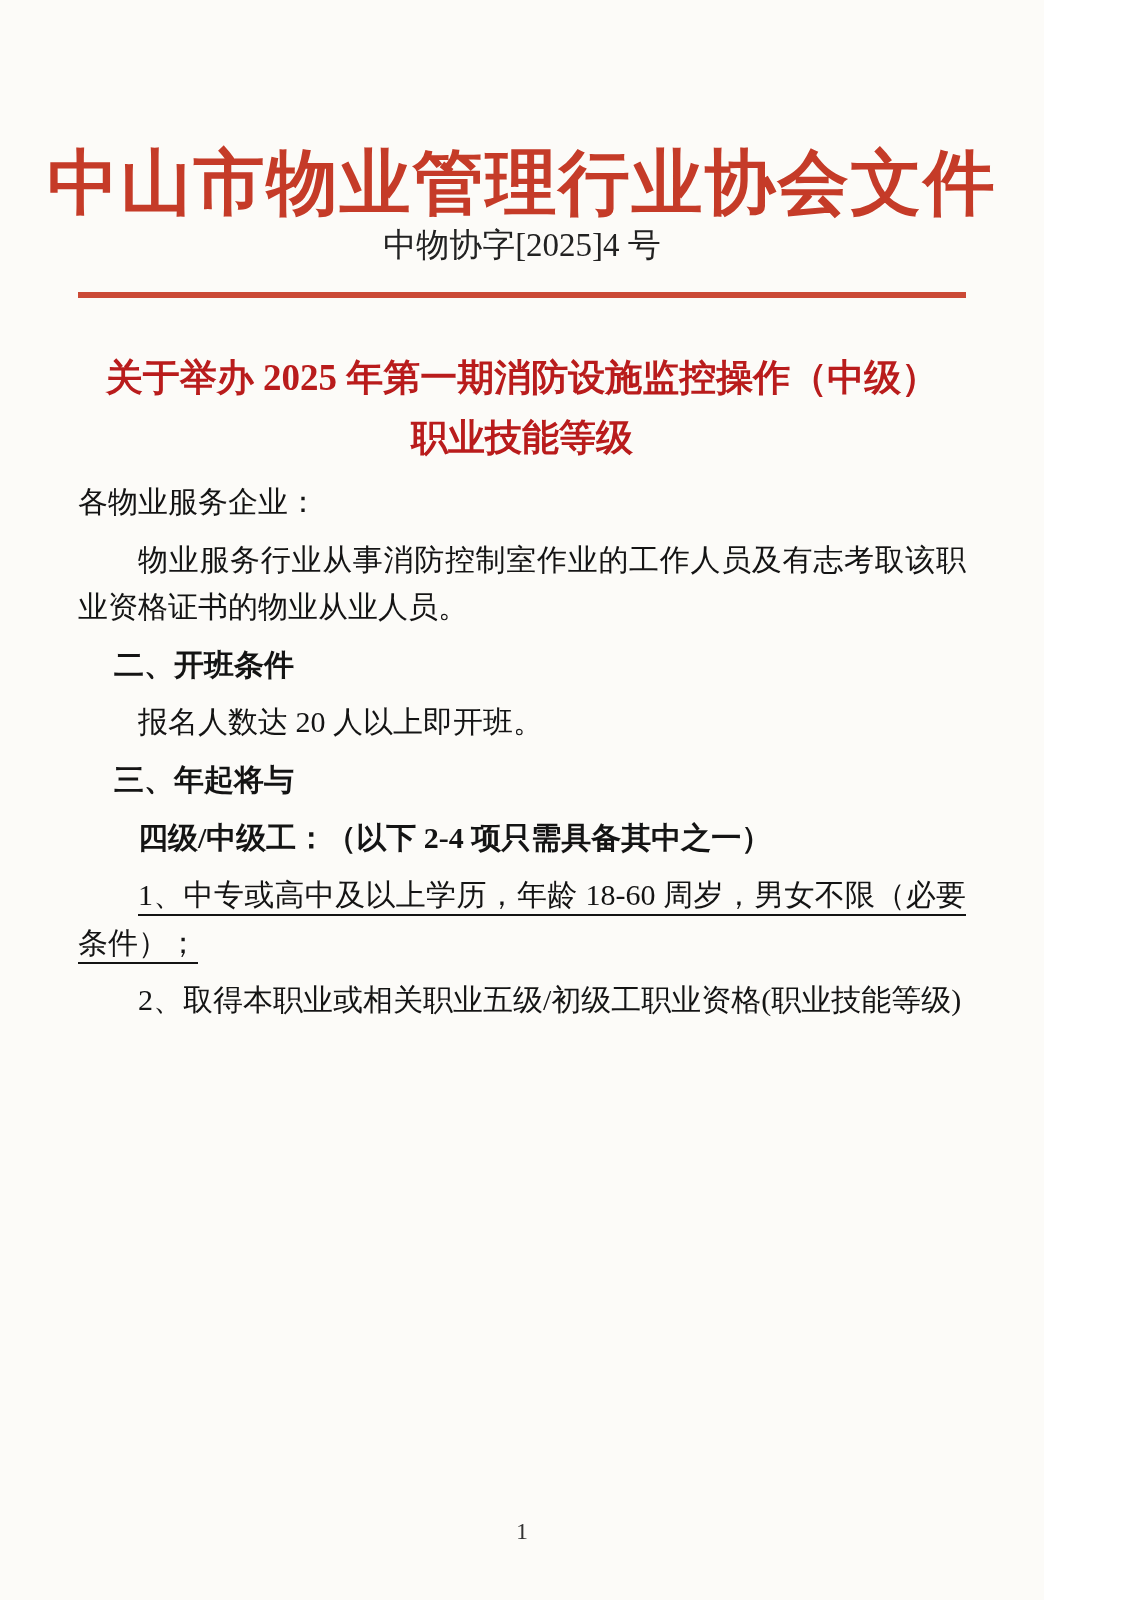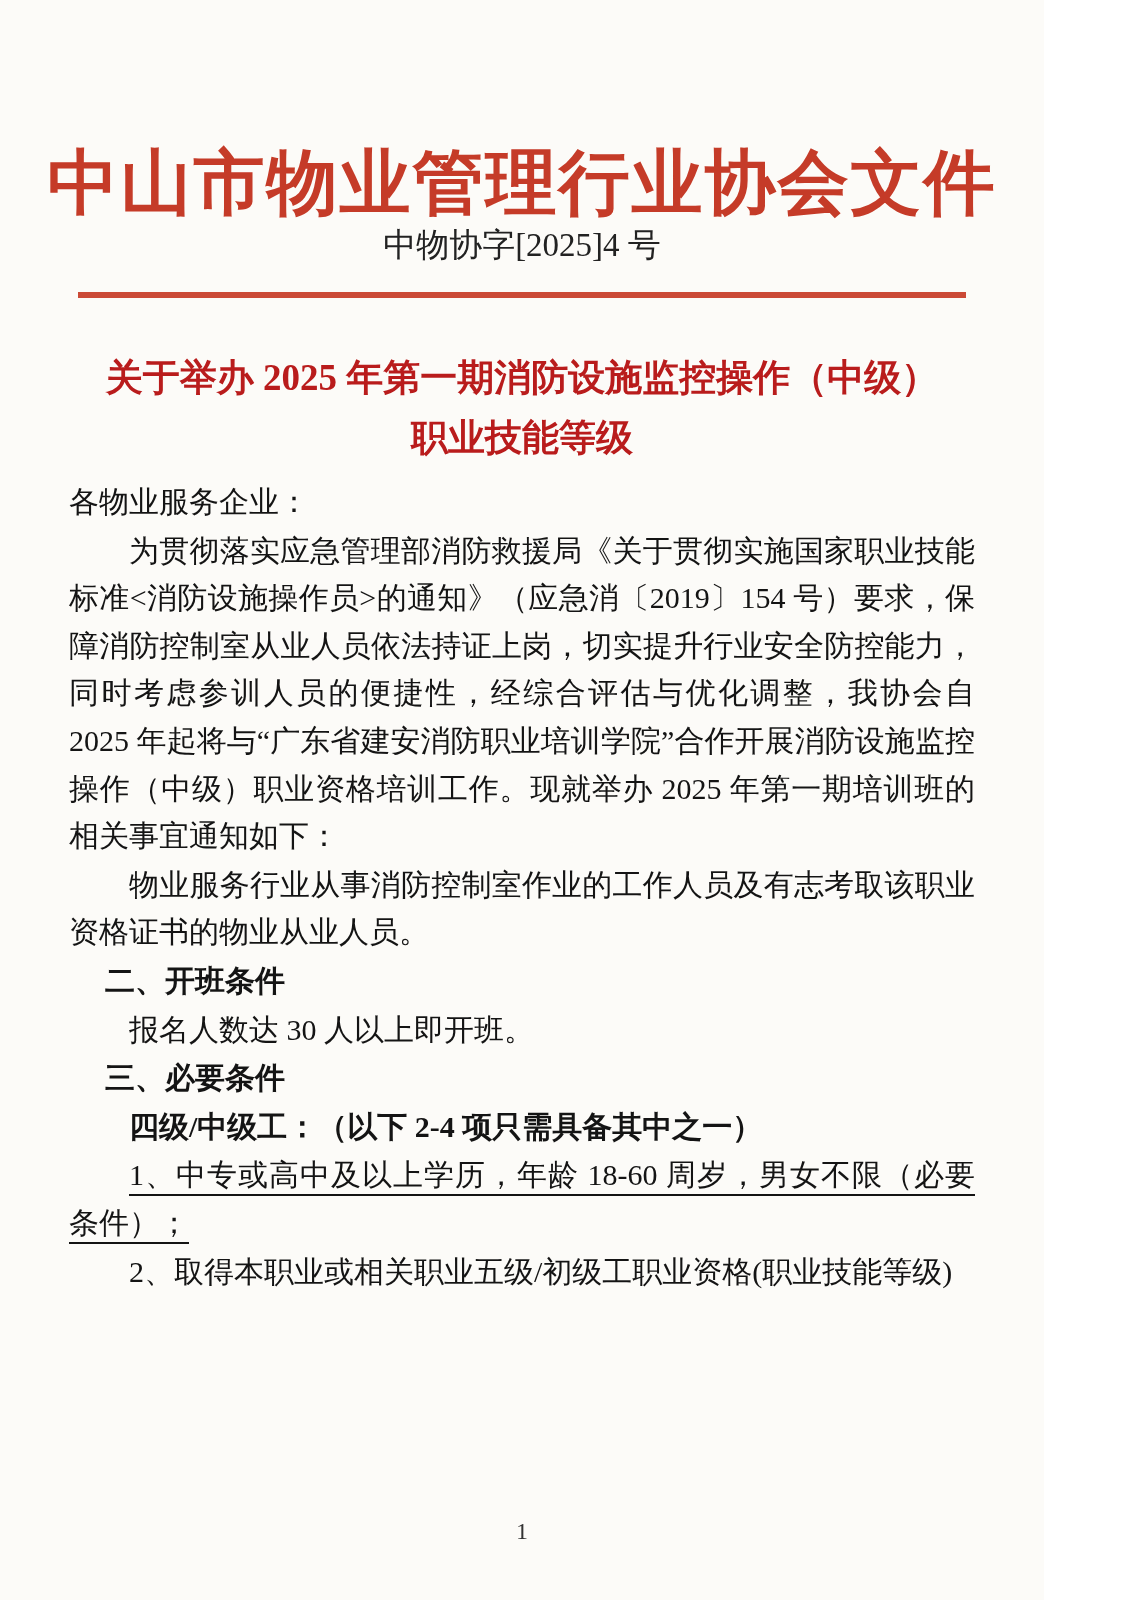--- a/index.html
+++ b/index.html
@@ -48,21 +48,21 @@
     color: #b91c1c;
   }
   .body-text {
     width: 908px;
     margin: 10px auto 0 auto;
     font-size: 30px;
     line-height: 47.6px;
     text-align: justify;
     color: #141414;
   }
-  .body-text p { margin: 1px; }
+  .body-text p { margin: 10px; }
   .indent-2 { text-indent: 2em; }
   .indent-h { text-indent: 1.2em; }
   .heading { font-weight: bold; }
   .underlined {
     text-decoration: underline;
     text-decoration-thickness: 2px;
     text-underline-offset: 9px;
   }
   .page-number {
     position: absolute;
@@ -86,30 +86,29 @@
   <div class="red-rule"></div>
 
   <div class="doc-title">
     <div>关于举办 2025 年第一期消防设施监控操作（中级）</div>
     <div>职业技能等级</div>
   </div>
 
   <div class="body-text">
     <p>各物业服务企业：</p>
 
-    <p class="indent-2">为贯彻落实应急管理部消防救援局《关于贯彻实施国家职业技能标准&lt;消防设施操作员&gt;的通知》（应急消〔2019〕154 号）要求，保障消防控制室从业人员依法持证上岗，切实提升行业安全防控能力，同时考虑参训人员的便捷性，经综合评估与优化调整，我协会自 2025 年起将与“广东省建安消防职业培训学院”合作开展消防设施监控操作（中级）职业资格培训工作。现就举办 2025 年第一期培训班的相关事宜通知如下：</p>
 
 
     <p class="indent-2">物业服务行业从事消防控制室作业的工作人员及有志考取该职业资格证书的物业从业人员。</p>
 
     <p class="heading indent-h">二、开班条件</p>
 
-    <p class="indent-2">报名人数达 30 人以上即开班。</p>
+    <p class="indent-2">报名人数达 20 人以上即开班。</p>
 
-    <p class="heading indent-h">三、必要条件</p>
+    <p class="heading indent-h">三、年起将与</p>
 
     <p class="heading indent-2">四级/中级工：（以下 2-4 项只需具备其中之一）</p>
 
     <p class="indent-2 underlined">1、中专或高中及以上学历，年龄 18-60 周岁，男女不限（必要条件）；</p>
 
     <p class="indent-2">2、取得本职业或相关职业五级/初级工职业资格(职业技能等级)</p>
   </div>
 
   <div class="page-number">1</div>
 

